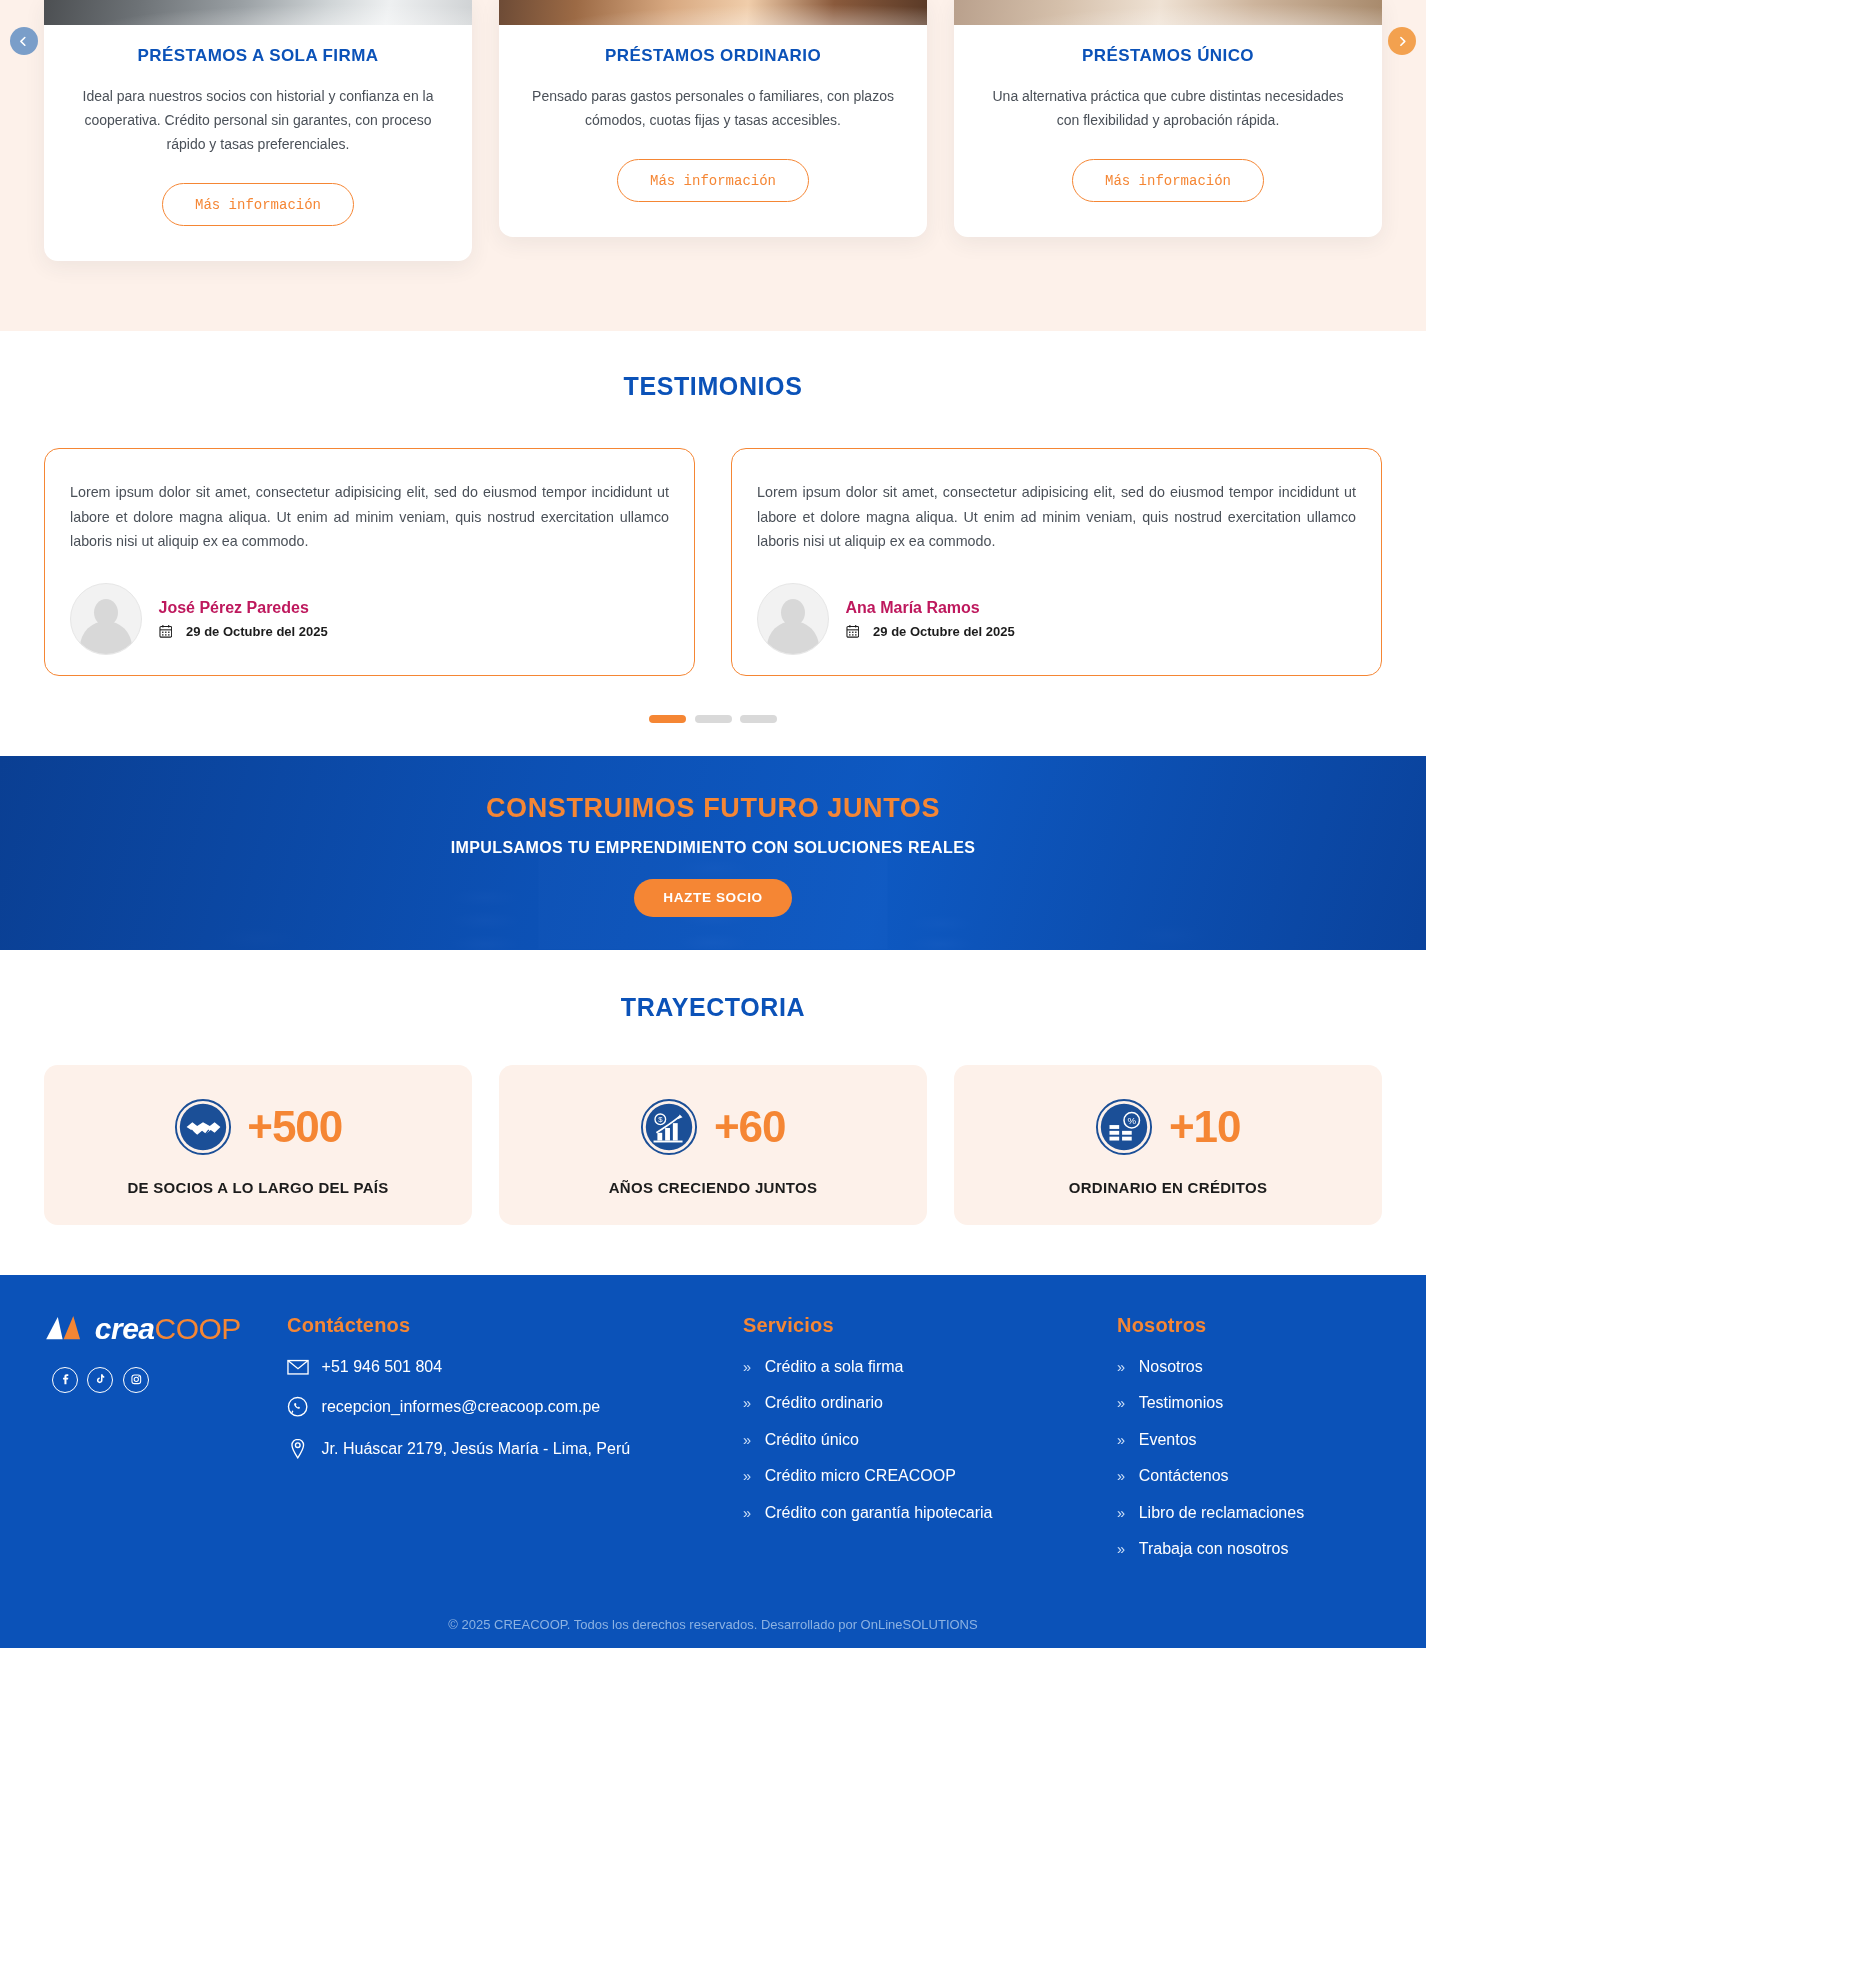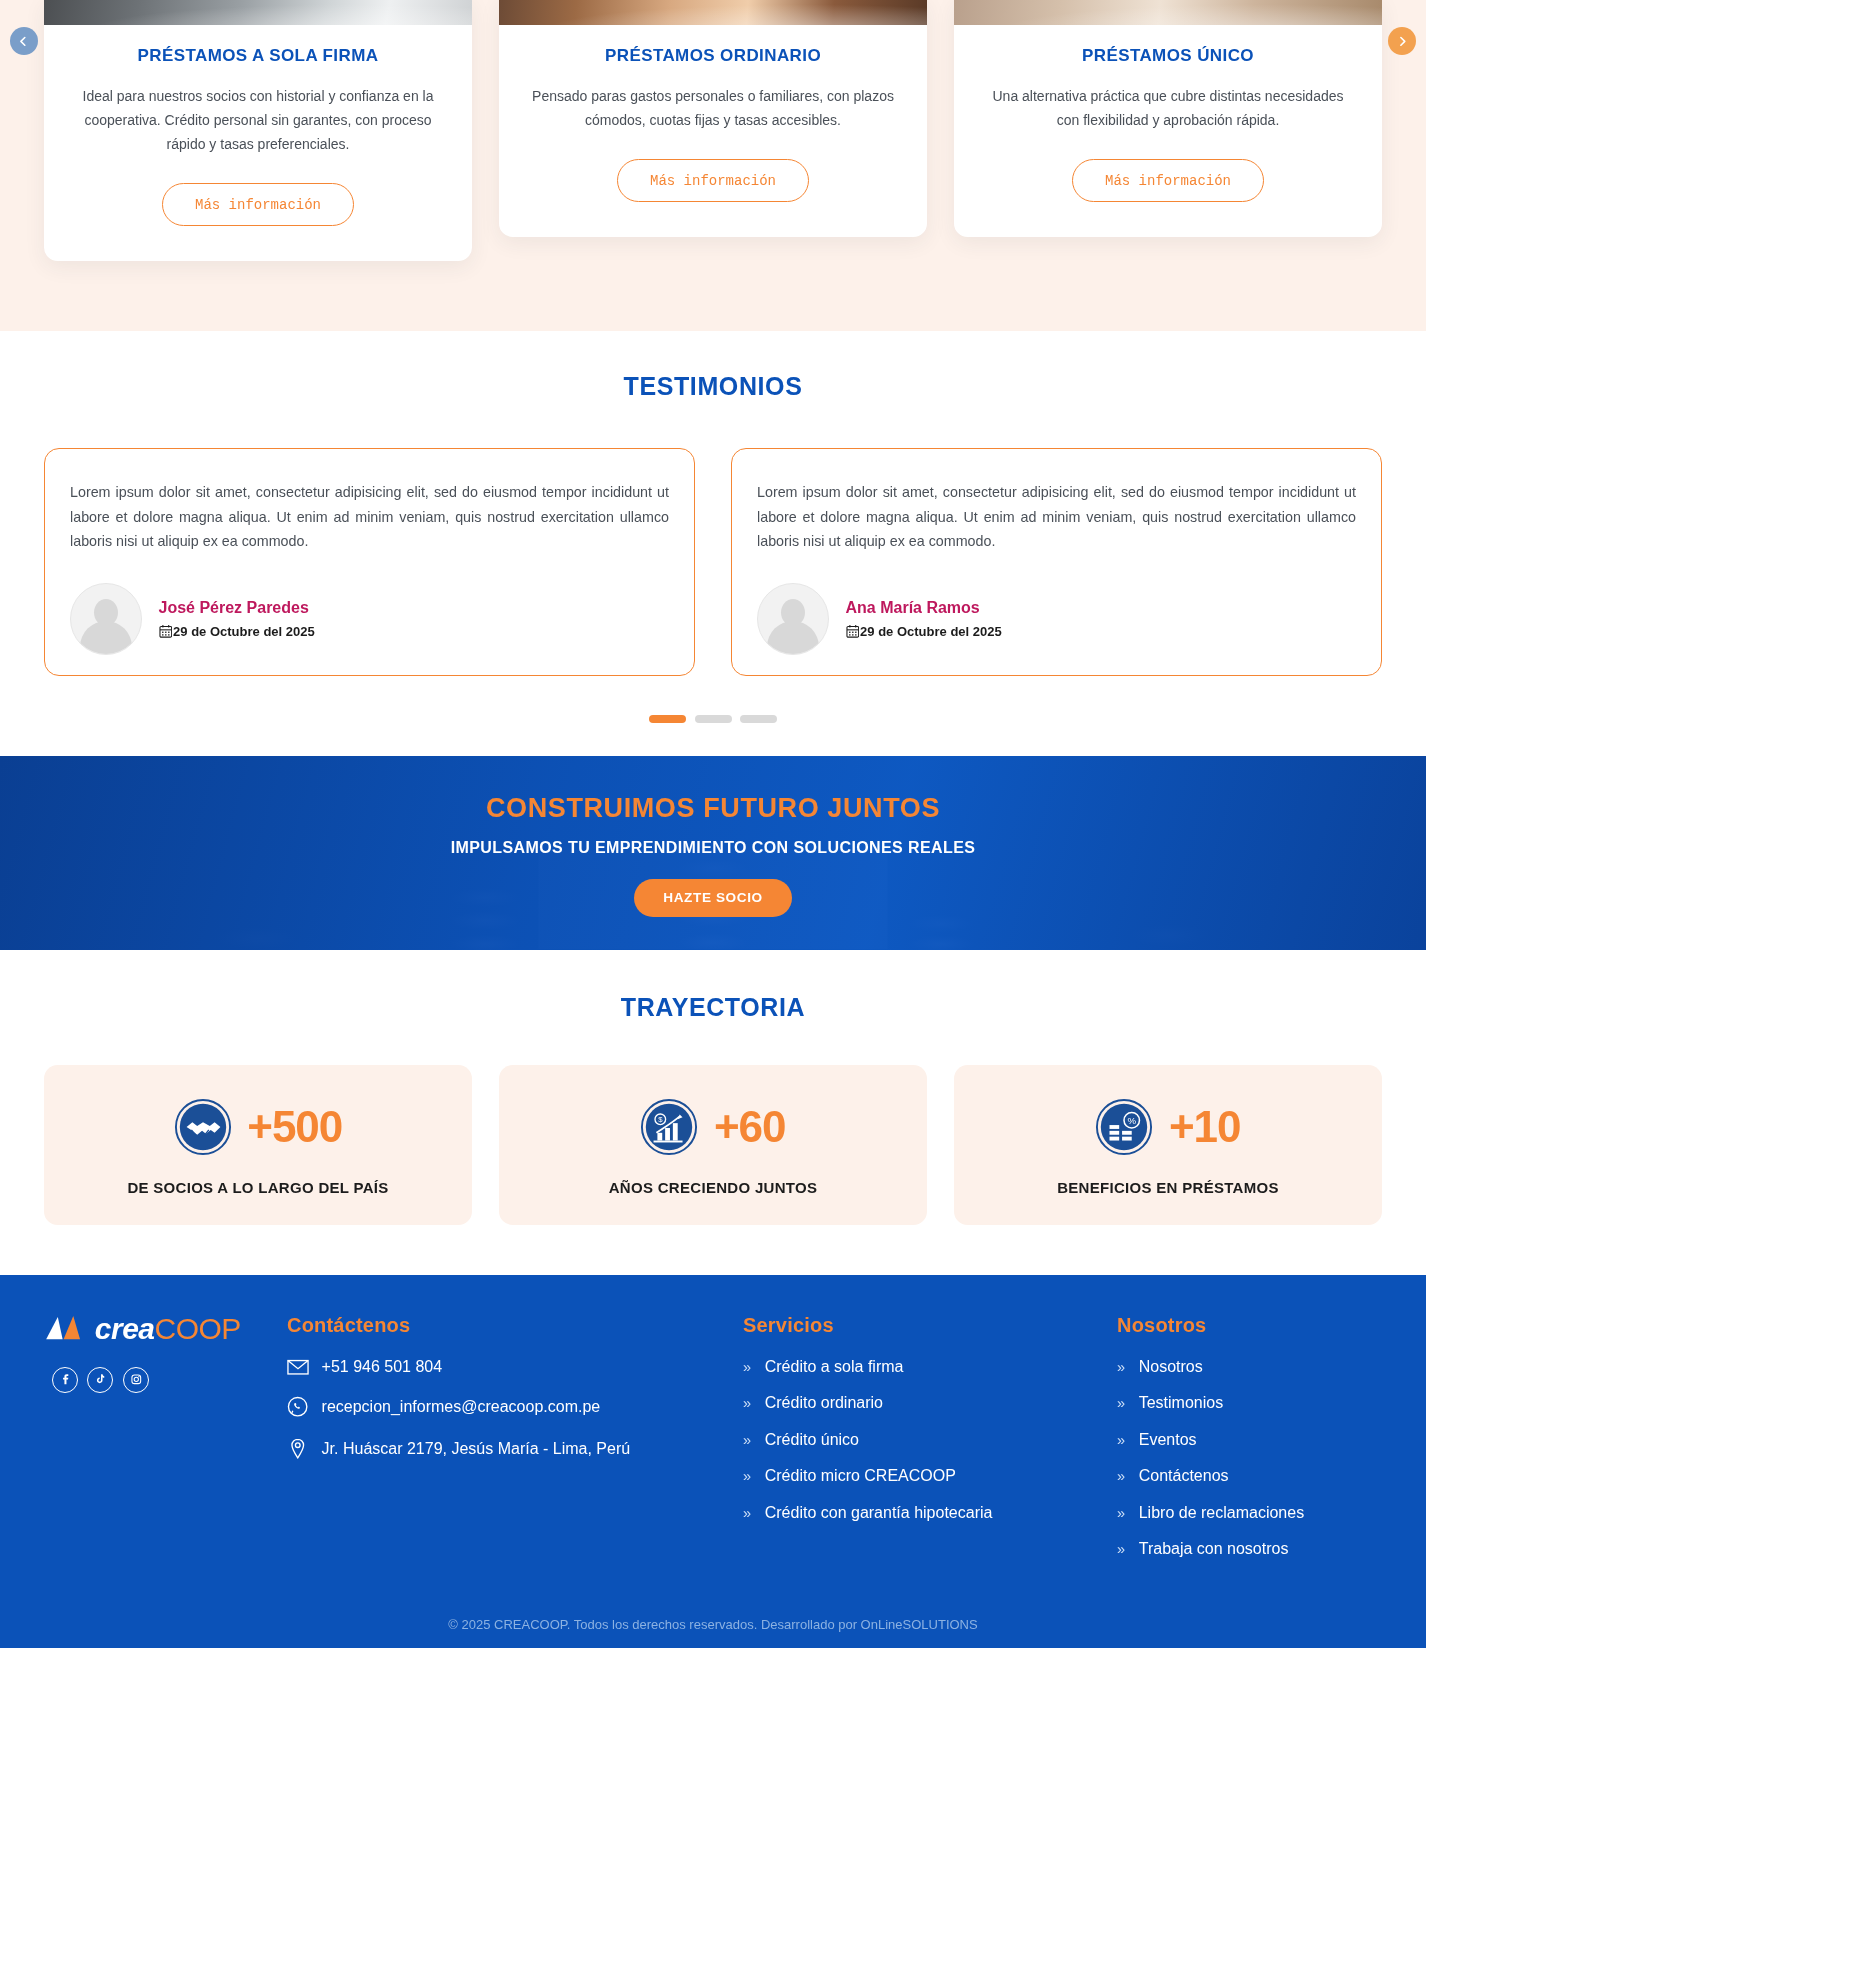--- a/index.html
+++ b/index.html
@@ -124,21 +124,21 @@
     content: ""; position: absolute;
     width: 24px; height: 27px; border-radius: 50%;
     background: #d8d8d8; left: 50%; top: 15.5px; transform: translateX(-50%);
   }
   .avatar::after {
     content: ""; position: absolute;
     width: 52px; height: 33px; border-radius: 26px 26px 0 0;
     background: #d8d8d8; left: 50%; bottom: 0; transform: translateX(-50%);
   }
   .tst-name { color: #be185d; font-size: 16px; font-weight: bold; }
-  .tst-date-row { display: flex; align-items: center; gap: 1px; margin-top: 6.8px; }
+  .tst-date-row { display: flex; align-items: center; gap: 14px; margin-top: 6.8px; }
   .tst-date { font-size: 13px; font-weight: bold; color: #1c1c1c; }
   .cal-ico { width: 13.6px; height: 14.6px; display: block; }
 
   .dots { display: flex; justify-content: center; gap: 8.7px; padding-top: 39px; }
   .dot { width: 37px; height: 7.8px; border-radius: 969px; background: #d9d9d9; cursor: pointer; border: none; }
   .dot.on { background: #f58634; }
 
   
   .cta {
     position: relative;
@@ -457,21 +457,21 @@
               <rect x="15" y="34" width="10" height="4"></rect>
               <rect x="15" y="28" width="10" height="4"></rect>
               <rect x="28" y="40" width="10" height="4"></rect>
               <rect x="28" y="34" width="10" height="4"></rect>
             </g>
             <circle cx="38" cy="23" r="8" fill="none" stroke="#fff" stroke-width="1.6"></circle>
             <text x="38" y="27" font-size="10" fill="#fff" text-anchor="middle" font-family="Liberation Sans">%</text>
           </svg>
           <div class="stat-num">+10</div>
         </div>
-        <div class="stat-label">BENEFICIOS EN PRÉSTAMOS</div>
+        <div class="stat-label">ORDINARIO EN CRÉDITOS</div>
       </div>
 
     </div>
   </section>
 
   <footer>
     <div class="foot-cols">
 
       <div class="fc-brand">
         <div class="logo">

